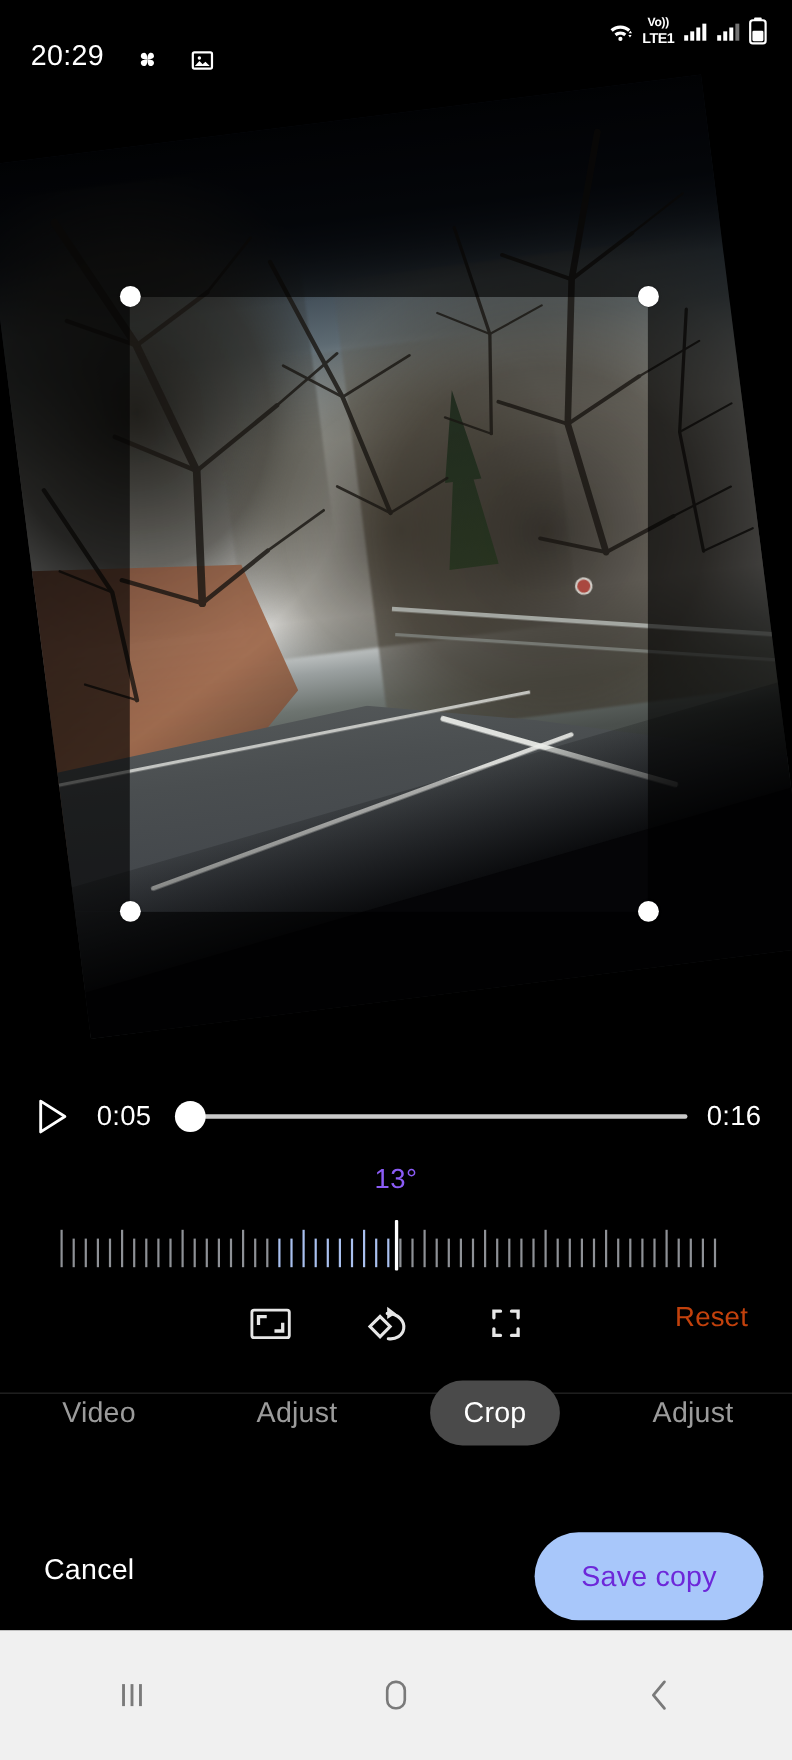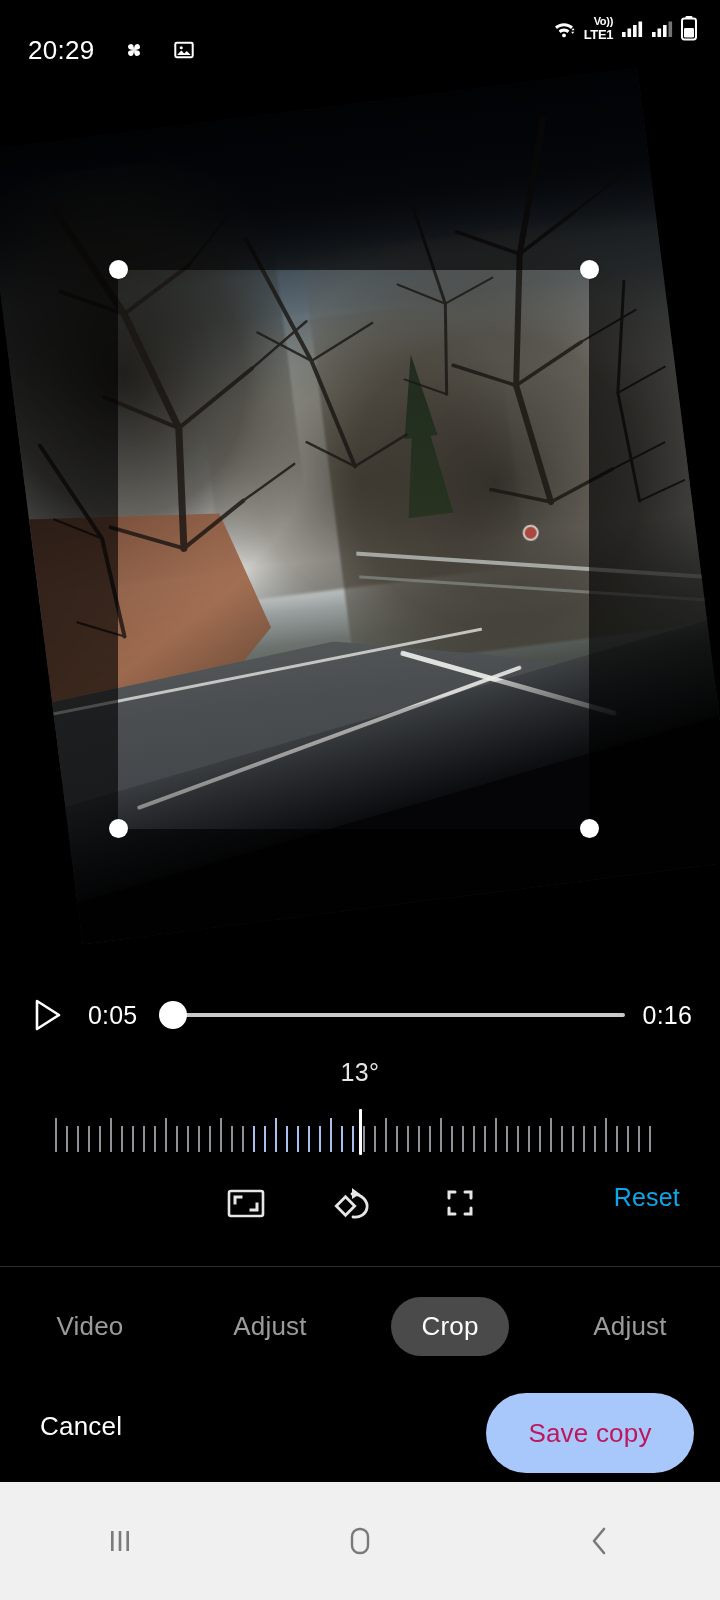--- a/index.html
+++ b/index.html
@@ -5,25 +5,25 @@
   * { margin:0; padding:0; box-sizing:border-box; }
   html,body { width:720px; height:1600px; background:#000; overflow:hidden;
     font-family:"Liberation Sans", sans-serif; -webkit-font-smoothing:antialiased; }
 
   .screen { position:relative; width:720px; height:1600px; background:#000; overflow:hidden; }
 
   
   .statusbar { position:absolute; top:0; left:0; width:720px; height:56px;
     display:flex; align-items:center; justify-content:space-between;
     padding:0 22px 0 28px; color:#fff; z-index:60; }
-  .sb-left { display:flex; align-items:center; gap:27px;margin-top:44px; }
+  .sb-left { display:flex; align-items:flex-end; gap:27px;margin-top:44px; }
   .sb-time { font-size:26px; letter-spacing:.3px; color:#fff; font-weight:400; }
   .sb-icon { display:inline-flex; align-items:center; justify-content:center; }
   .sb-right { display:flex; align-items:center; gap:6px; }
-  .volte { display:flex; flex-direction:column; align-items:flex-end; line-height:1;
+  .volte { display:flex; flex-direction:column; align-items:center; line-height:1;
     font-size:10px; font-weight:700; margin:4px 1px; }
   .volte .vo { font-size:11px; letter-spacing:-.3px; margin-bottom:1px; }
   .volte .lte { font-size:13px; letter-spacing:-.4px; }
 
   
   .stage { position:absolute; left:0; top:56px; width:720px; height:900px; overflow:hidden; background:#000; }
 
   .photo-rot { position:absolute; left:50%; top:50%;
     width:660px; height:800px; margin-left:-330px; margin-top:-400px;
     transform:rotate(-7.2deg); transform-origin:50% 50%; }
@@ -122,26 +122,26 @@
   .dial-needle { position:absolute; left:359px; bottom:0; width:3px; height:46px;
     background:#fff; border-radius:1px; }
 
   
   .toolrow { position:absolute; left:0; top:1165px; width:720px; height:75px;
     display:flex; align-items:center; z-index:40; }
   .tool { display:flex; align-items:center; justify-content:center; }
   #tool-aspect { position:absolute; left:222px; width:48px; height:48px; top:14px; }
   #tool-rotate { position:absolute; left:328px; width:48px; height:48px; top:14px; }
   #tool-perspective { position:absolute; left:436px; width:48px; height:48px; top:14px; }
-  .reset-btn { position:absolute; right:40px; top:18px; color:#0ea5e9; font-size:25px;
+  .reset-btn { position:absolute; right:40px; top:18px; color:#c2410c; font-size:25px;
     letter-spacing:.2px; }
 
   
   .tabsep { position:absolute; left:0; top:1266px; width:720px; height:1px; background:#2b2b2b; z-index:40; }
-  .tabs { position:absolute; left:0; top:1267px; width:720px; height:118px;
+  .tabs { position:absolute; left:0; top:1225px; width:720px; height:118px;
     display:flex; align-items:center; z-index:40; }
   .tab { flex:1 1 0; text-align:center; color:#9b9b9b; font-size:26px; letter-spacing:.2px; }
   .tab .pill { display:inline-block; padding:14px 30px; border-radius:30px; }
   .tab.active .pill { background:#4a4a4a; color:#fff; }
 
   
   .actions { position:absolute; left:0; top:1385px; width:720px; height:96px; z-index:40; }
   .cancel-btn { position:absolute; left:40px; top:26px; color:#fff; font-size:26px; letter-spacing:.2px; }
   .save-btn { position:absolute; right:26px; top:8px; height:80px; min-width:208px;
     border-radius:40px; display:flex; align-items:center; justify-content:center;
@@ -280,21 +280,21 @@
     </div>
     <span class="time-cur">0:05</span>
     <div class="track-wrap">
       <div class="track"></div>
       <div class="thumb"></div>
     </div>
     <span class="time-tot">0:16</span>
   </div>
 
   <div class="dial">
-    <div class="dial-value" style="color: #e5e5e5;">13°</div>
+    <div class="dial-value" style="color: #8b5cf6;">13°</div>
     <div class="dial-ruler" id="dial-ruler">
         <div class="tick" style="left: 55px; height: 34px;"></div>
         <div class="tick" style="left: 66px; height: 26px;"></div>
         <div class="tick" style="left: 77px; height: 26px;"></div>
         <div class="tick" style="left: 88px; height: 26px;"></div>
         <div class="tick" style="left: 99px; height: 26px;"></div>
         <div class="tick" style="left: 110px; height: 34px;"></div>
         <div class="tick" style="left: 121px; height: 26px;"></div>
         <div class="tick" style="left: 132px; height: 26px;"></div>
         <div class="tick" style="left: 143px; height: 26px;"></div>
@@ -385,21 +385,21 @@
     <div class="tab active">
       <span class="pill" style="background: rgb(74, 74, 74);">Crop</span>
     </div>
     <div class="tab">
       <span class="pill">Adjust</span>
     </div>
   </div>
 
   <div class="actions">
     <div class="cancel-btn">Cancel</div>
-    <div class="save-btn" id="save-btn" style="background: rgb(168, 199, 250); color: #be185d;">Save copy</div>
+    <div class="save-btn" id="save-btn" style="background: rgb(168, 199, 250); color: #6d28d9;">Save copy</div>
   </div>
 
   <div class="navbar" style="background: rgb(240, 240, 240);">
     <div class="nav-item">
       <svg width="40" height="36" viewBox="0 0 40 36">
         <rect x="11" y="8" width="2.6" height="20" fill="#7a7a7a"></rect>
         <rect x="18.7" y="8" width="2.6" height="20" fill="#7a7a7a"></rect>
         <rect x="26.4" y="8" width="2.6" height="20" fill="#7a7a7a"></rect>
       </svg>
     </div>

